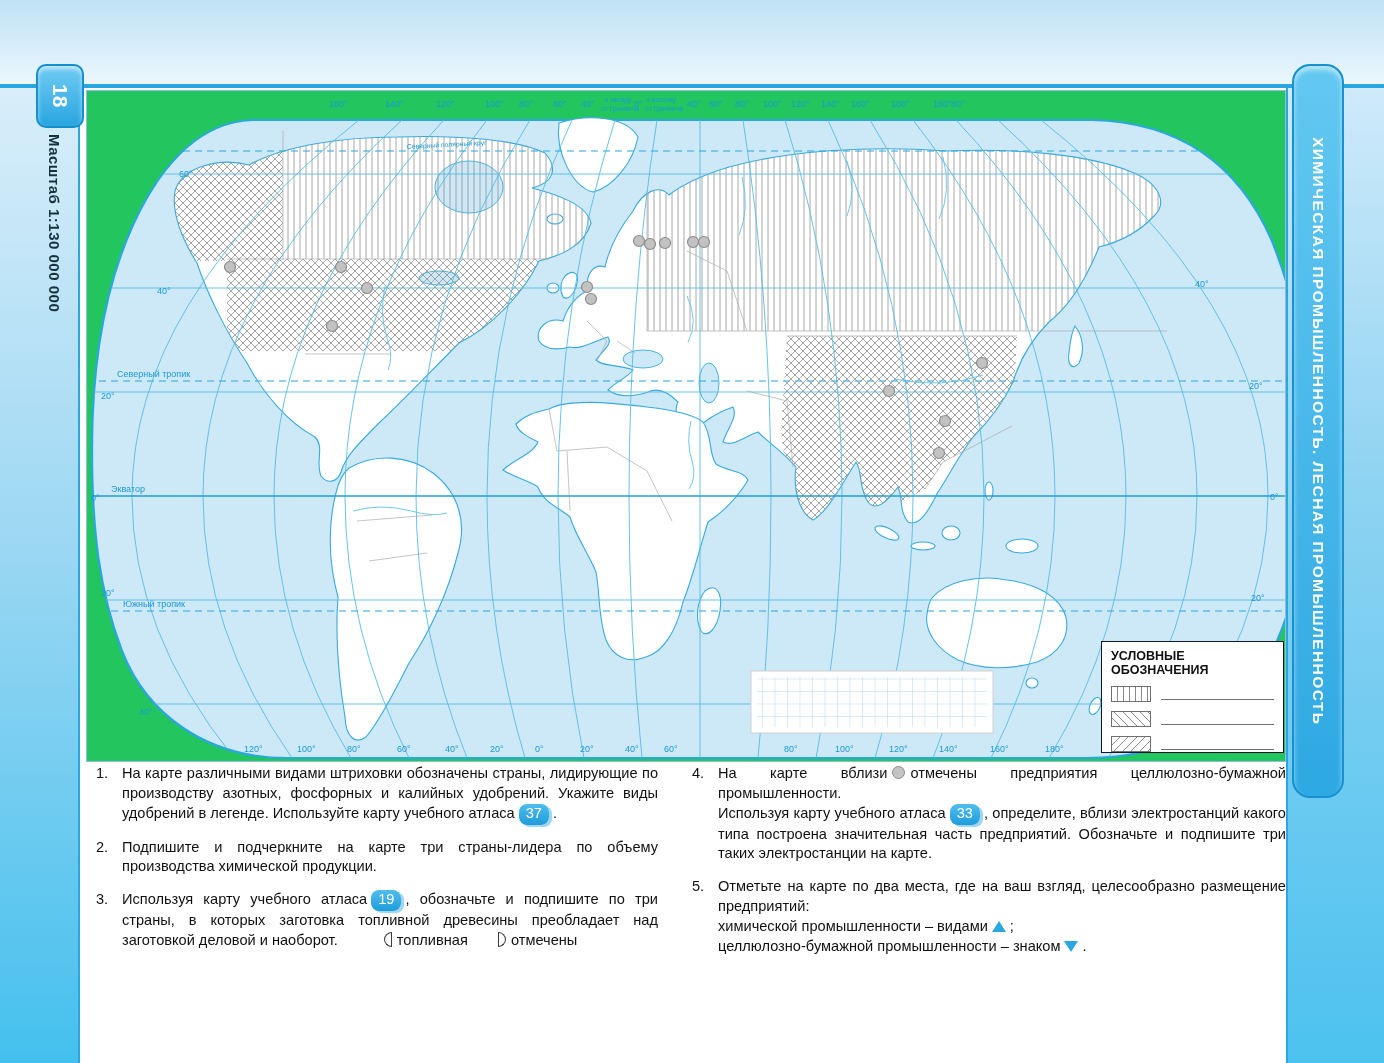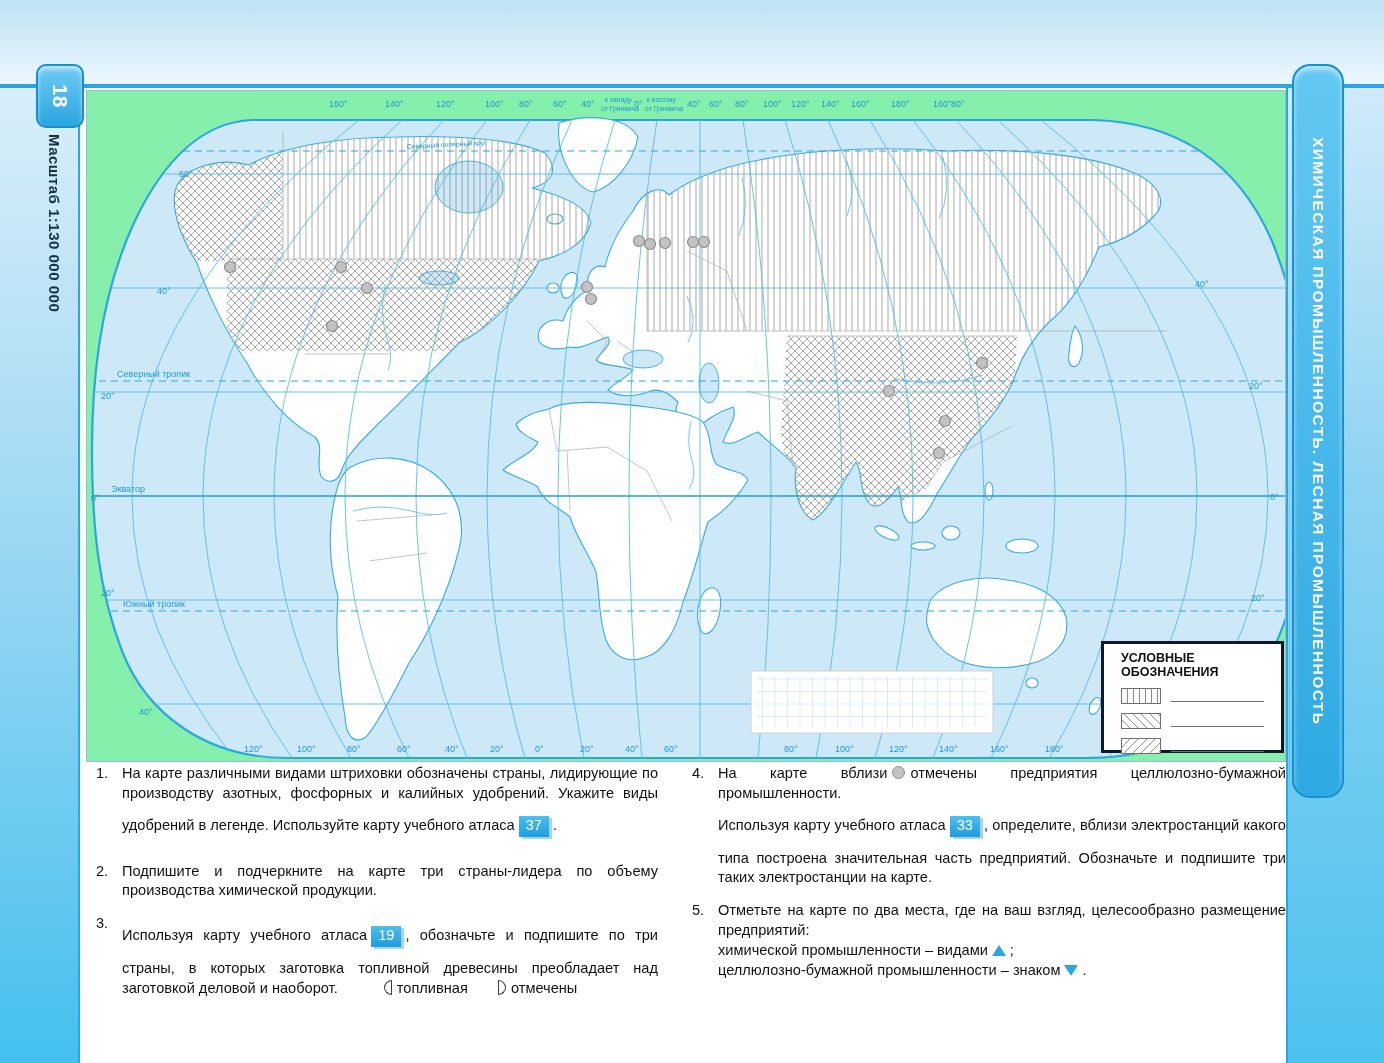--- a/index.html
+++ b/index.html
@@ -27,43 +27,43 @@
                letter-spacing:.5px;white-space:nowrap;}
   .right-ribbon{position:absolute;left:1292px;top:64px;width:48px;height:730px;z-index:5;
             background:linear-gradient(180deg,#63c8f2 0%,#2ea8e2 100%);
             border:2px solid #1691d1;border-radius:18px;
             display:flex;align-items:center;justify-content:center;
             box-shadow:inset 0 4px 5px rgba(255,255,255,.55);}
   .right-ribbon span{writing-mode:vertical-rl;color:#fff;font-weight:bold;font-size:15.5px;
             letter-spacing:1.4px;white-space:nowrap;}
   
   .map-frame{position:absolute;left:86px;top:90px;width:1198px;height:670px;
-             border:1px solid #93bfd6;background:#86efac;z-index:1;}
+             border:1px solid #93bfd6;background:#22c55e;z-index:1;}
   .map-frame svg{display:block;}
   
   .legend-box{position:absolute;left:1014px;top:550px;width:183px;height:112px;
-              background:#fff;border:3px solid #0f172a;box-sizing:border-box;
-              padding:7px 17px;z-index:3;}
+              background:#fff;border:1px solid #0f172a;box-sizing:border-box;
+              padding:7px 9px;z-index:3;}
   .legend-title{font-size:12.5px;font-weight:600;color:#111;}
   .legend-row{display:flex;align-items:center;gap:10px;margin-top:9px;}
   .legend-swatch{width:40px;height:16px;box-sizing:border-box;border:1px solid #6f6f6f;background-color:#fff;}
   .sw-v{background-image:repeating-linear-gradient(90deg,transparent 0 5px,#8b8b8b 5px 6px);}
   .sw-b{background-image:repeating-linear-gradient(45deg,transparent 0 5px,#8b8b8b 5px 6px);}
   .sw-f{background-image:repeating-linear-gradient(135deg,transparent 0 5px,#8b8b8b 5px 6px);}
   .legend-line{flex:1;height:11px;border-bottom:1.4px solid #6f6f6f;}
   
   .tasks{position:absolute;left:96px;top:764px;width:1190px;display:flex;gap:34px;z-index:2;
          color:#111;}
   .tcol1{width:562px;}
   .tcol2{flex:1;}
   .task{display:flex;margin-bottom:13px;font-size:14.6px;line-height:1.36;}
   .tnum{flex:0 0 26px;}
   .tbody{flex:1;text-align:justify;}
-  .badge{display:inline-block;padding:0 7px 1px;margin:12px 4px;color:#fff;
-         background:linear-gradient(180deg,#4fbeed,#1f9cdc);border-radius:0;
+  .badge{display:inline-block;padding:0 7px 1px;margin:0 4px;color:#fff;
+         background:linear-gradient(180deg,#4fbeed,#1f9cdc);border-radius:8px;
          box-shadow:3px 2px 0 #9ed7f2;}
   .half-l,.half-r{display:inline-block;width:8px;height:15px;box-sizing:border-box;
          border:1.4px solid #3c3c3c;vertical-align:-2px;margin:0 5px 0 0;background:#fff;}
   .half-l{border-radius:8px 0 0 8px / 50% 0 0 50%;}
   .half-r{border-radius:0 8px 8px 0 / 0 50% 50% 0;}
   .sym-gap{display:inline-block;width:42px;}
   .sym-gap2{display:inline-block;width:26px;}
   .circ-sym{display:inline-block;width:11px;height:11px;border-radius:50%;background:#c4c4c4;
          border:1.5px solid #8d8d8d;vertical-align:-1px;margin:0 5px;}
   .tri-up{display:inline-block;width:0;height:0;border-left:7px solid transparent;

